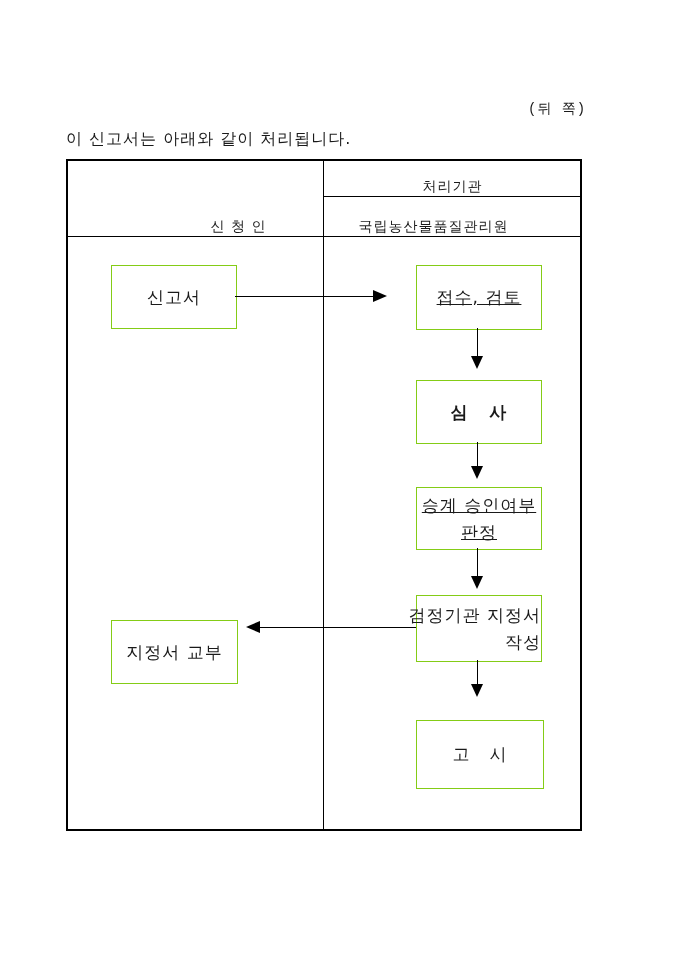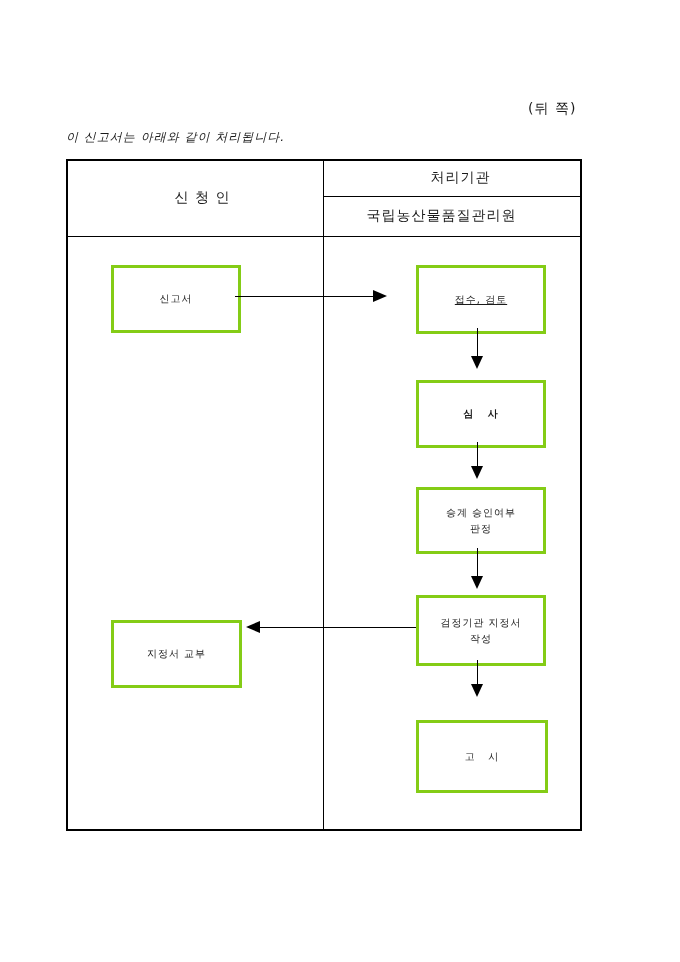--- a/index.html
+++ b/index.html
@@ -8,45 +8,45 @@
     background: #ffffff;
     color: #1a1a1a;
     font-family: "DejaVu Sans", "Liberation Sans", sans-serif;
     position: relative;
     overflow: hidden;
   }
   .abs { position: absolute; }
   .t { white-space: pre; letter-spacing: 1px; }
 
   
-  .side-note { left: 528px; top: 100px; font-size: 14px; }
-  .intro     { left: 66px;  top: 129px; font-size: 12px; font-style: italic; }
+  .side-note { left: 528px; top: 100px; font-size: 14px; font-family: Liberation Mono, monospace; }
+  .intro     { left: 66px;  top: 129px; font-size: 16px; }
 
   
   .tbl    { left: 66px;  top: 159px; width: 512px; height: 668px; border: 2px solid #000; background: #fff; }
   .vline  { left: 323px; top: 159px; width: 1px;  height: 672px; background: #000; }
   .hline1 { left: 323px; top: 196px; width: 259px; height: 1px;  background: #000; }
   .hline2 { left: 66px;  top: 236px; width: 516px; height: 1px;  background: #000; }
 
-  .cell { display: flex; align-items: center; justify-content: center; font-size: 14px; margin-left: 8px; }
-  .applicant-h { left: 66px;  top: 159px; width: 257px; height: 77px; }
+  .cell { display: flex; align-items: flex-end; justify-content: center; font-size: 14px; }
+  .applicant-h { left: 66px;  top: 159px; width: 257px; height: 77px; padding-left: 44px; }
   .agency-h1   { left: 323px; top: 159px; width: 259px; height: 37px; }
   .agency-h2   { left: 323px; top: 196px; width: 221px; height: 40px; }
 
   
   .fbox {
-    border: 3px solid #84cc16; background: #fff;
+    border: 1px solid #84cc16; background: #fff;
     display: flex; flex-direction: column; align-items: center; justify-content: center;
-    font-size: 10px; line-height: 1.55; text-align: center;
+    font-size: 17px; line-height: 1.55; text-align: center;
   }
   .b-report     { left: 111px; top: 265px; width: 124px; height: 62px; }
   .b-receipt    { left: 416px; top: 265px; width: 124px; height: 63px; text-decoration: underline; }
   .b-exam       { left: 416px; top: 380px; width: 124px; height: 62px; font-weight: bold; }
-  .b-succession { left: 416px; top: 487px; width: 124px; height: 61px; }
-  .b-draft      { left: 416px; top: 595px; width: 124px; height: 65px; }
+  .b-succession { left: 416px; top: 487px; width: 124px; height: 61px; text-decoration: underline; }
+  .b-draft      { left: 416px; top: 595px; width: 124px; height: 65px; align-items: flex-end; }
   .b-issue      { left: 111px; top: 596px; width: 125px; height: 62px; margin-top: 24px; }
   .b-notice     { left: 416px; top: 720px; width: 126px; height: 67px; }
 
   
   .hl { background: #000; height: 1px; }
   .vl { background: #000; width: 1px; }
   .head { width: 0; height: 0; }
   .head-right { border-left: 14px solid #000;  border-top: 6px solid transparent; border-bottom: 6px solid transparent; }
   .head-left  { border-right: 14px solid #000; border-top: 6px solid transparent; border-bottom: 6px solid transparent; }
   .head-down  { border-top: 13px solid #000;   border-left: 6px solid transparent; border-right: 6px solid transparent; }

